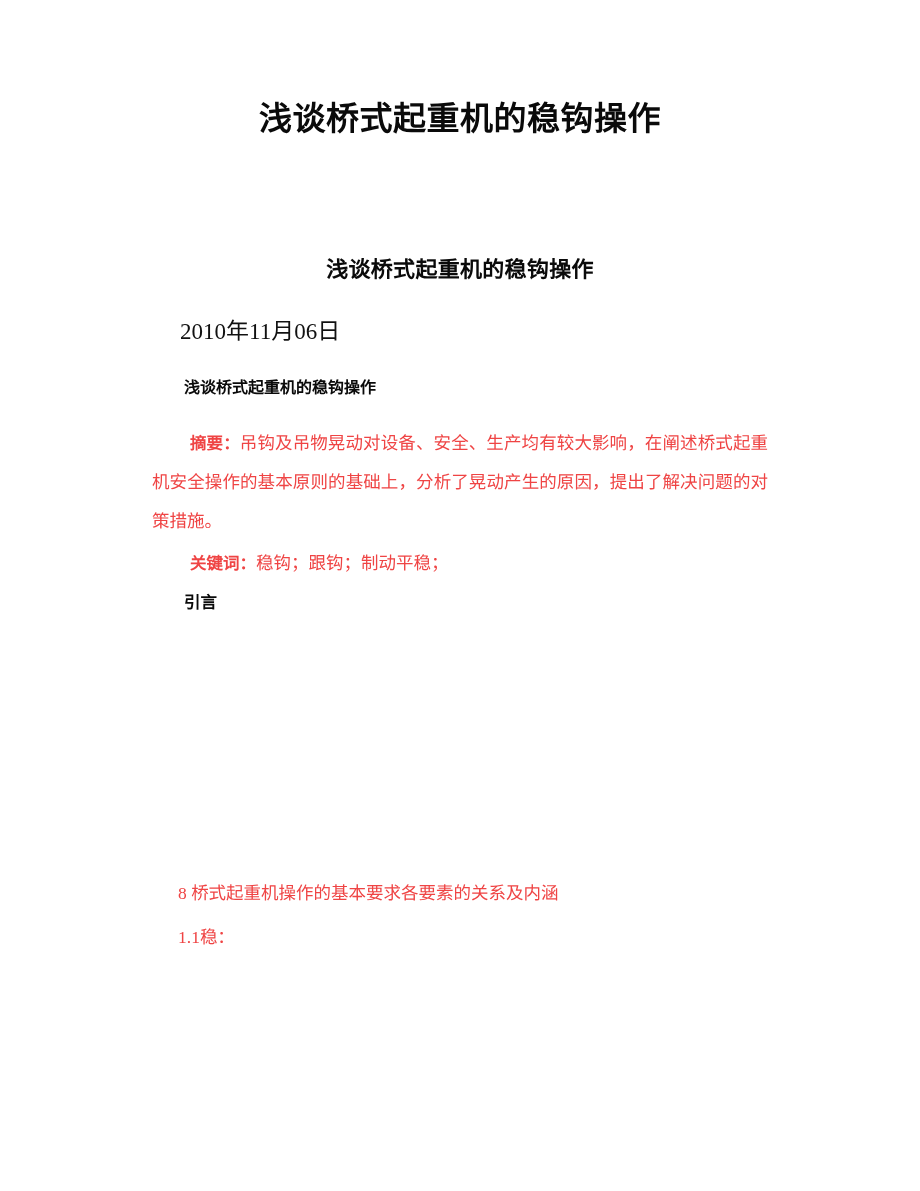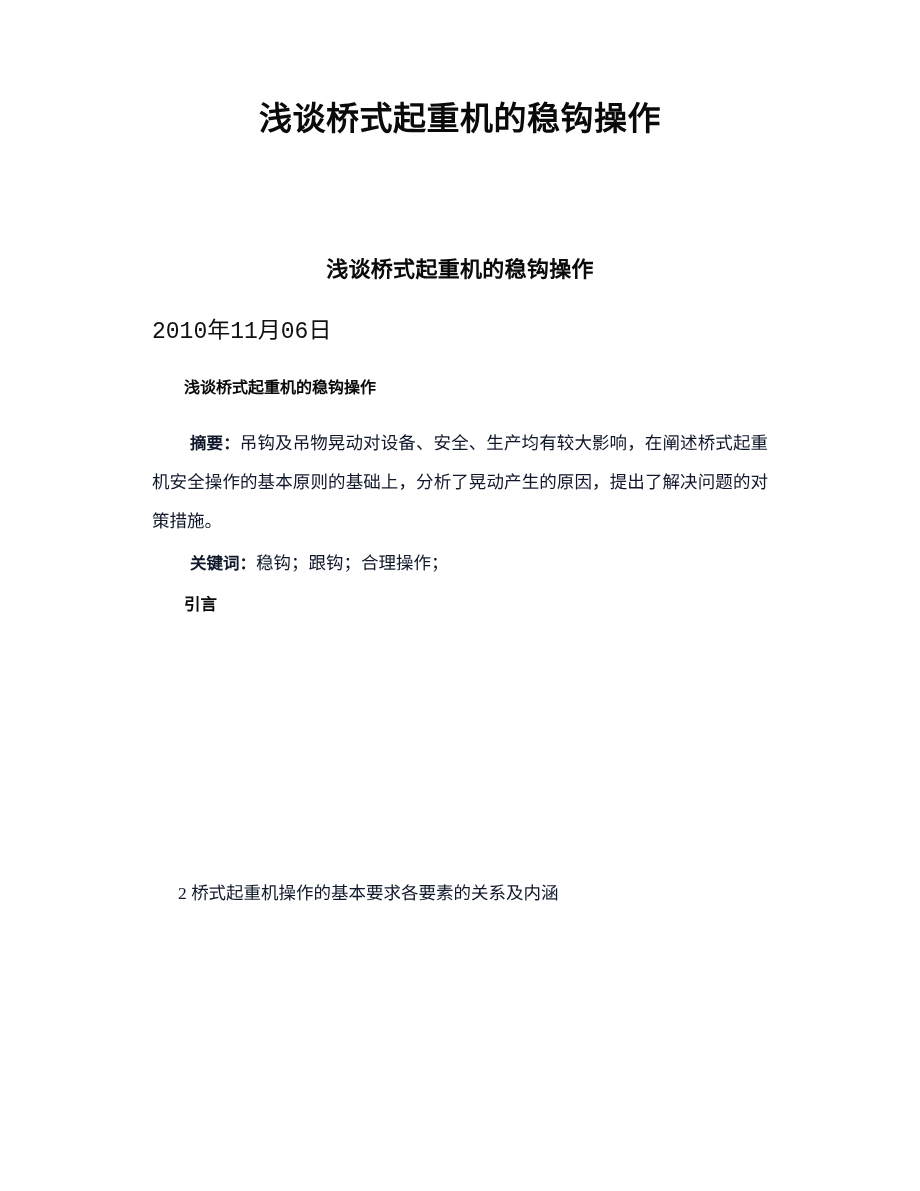--- a/index.html
+++ b/index.html
@@ -45,47 +45,48 @@
     font-size: 22px;
     line-height: 32px;
     text-align: center;
     letter-spacing: 0.3px;
     color: #0a0a0a;
   }
 
   
   .doc-date {
     top: 316px;
-    font-family: Liberation Mono, monospace;
+    font-family: Liberation Serif, serif;
     font-weight: 400;
     font-size: 23px;
     line-height: 32px;
     text-align: left;
     color: #111111;
+    margin-left: 28px;
   }
 
   
   .run-head {
     top: 376px;
     font-family: "Liberation Sans", "DejaVu Sans", sans-serif;
     font-weight: 700;
     font-size: 16px;
     line-height: 24px;
     text-indent: 32px;
     color: #0a0a0a;
   }
 
   
   .body-text {
     font-family: "Liberation Serif", "DejaVu Serif", serif;
     font-size: 17.5px;
     line-height: 39px;
     text-align: justify;
     text-justify: inter-ideograph;
-    color: #0f172a;
+    color: #ef4444;
   }
   .indent2 { text-indent: 38px; }
   .indent1 { text-indent: 26px; }
 
   .lead-bold {
     font-family: "Liberation Sans", "DejaVu Sans", sans-serif;
     font-weight: 700;
     font-size: 16.5px;
   }
 
@@ -98,21 +99,21 @@
   
   .abs-abstract  { top: 424px; }
   .abs-keywords  { top: 544px; }
   .abs-intro-h   { top: 592px; }
   .abs-para1     { top: 636px; }
   .abs-sec1      { top: 874px; }
   .abs-sec11     { top: 918px; }
   .abs-para2     { top: 962px; }
 
   .heading-sans-bold {
-    font-family: Liberation Sans, sans-serif;
+    font-family: Liberation Mono, monospace;
     font-weight: 700;
     font-size: 16.5px;
     line-height: 24px;
     text-indent: 32px;
     color: #0a0a0a;
   }
 </style>
 </head>
 <body>
 
@@ -124,23 +125,24 @@
 
   <div class="col doc-date">2010年11月06日</div>
 
   <div class="col run-head">浅谈桥式起重机的稳钩操作</div>
 
   <div class="col body-text indent2 abs-abstract">
     <span class="lead-bold">摘要：</span><span>吊钩及吊物晃动对设备、安全、生产均有较大影响，在阐述桥式起重机安全操作的基本原则的基础上，分析了晃动产生的原因，提出了解决问题的对策措施。</span>
   </div>
 
   <div class="col body-text indent2 abs-keywords">
-    <span class="lead-bold">关键词：</span><span>稳钩；跟钩；合理操作；</span>
+    <span class="lead-bold">关键词：</span><span>稳钩；跟钩；制动平稳；</span>
   </div>
 
   <div class="col heading-sans-bold abs-intro-h">引言</div>
 
 
-  <div class="col body-text indent1 abs-sec1">2 桥式起重机操作的基本要求各要素的关系及内涵</div>
+  <div class="col body-text indent1 abs-sec1">8 桥式起重机操作的基本要求各要素的关系及内涵</div>
 
+  <div class="col body-text indent1 abs-sec11">1.1稳：</div>
 
 
 </div>
 
 </body></html>

